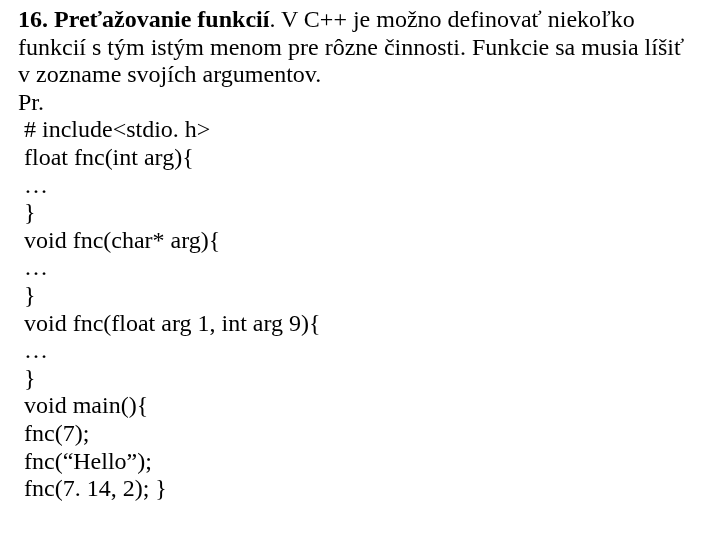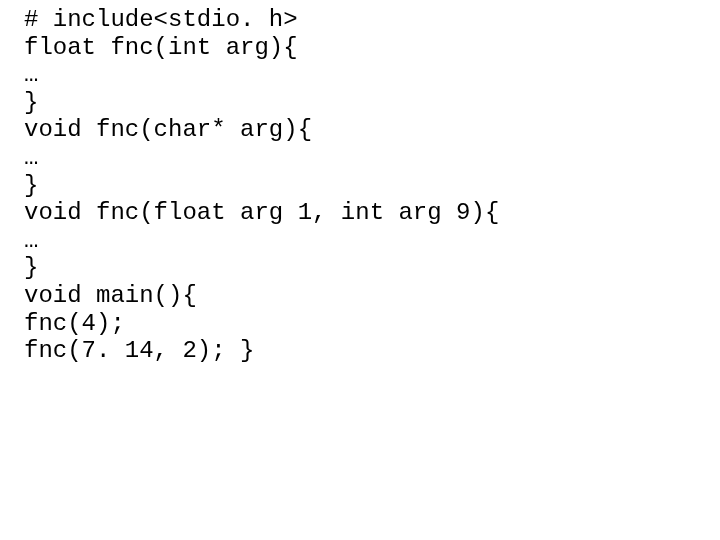--- a/index.html
+++ b/index.html
@@ -17,37 +17,41 @@
     padding: 6px 18px 0 18px;
   }
   .para {
     margin: 0;
   }
   .bold {
     font-weight: bold;
   }
   .code-line {
     padding-left: 6px;
-    font-family: Liberation Mono, monospace;
   }
 </style>
 </head>
 <body>
 
 <div class="page">
 
+  <p class="para">
+    <span class="bold">16. </span><span class="bold">Preťažovanie funkcií</span><span>. V C++ je možno definovať niekoľko funkcií s tým istým menom pre rôzne činnosti. Funkcie sa musia líšiť v zozname svojích argumentov.</span>
+  </p>
 
+  <p class="para">Pr.</p>
 
   <p class="para code-line"># include&lt;stdio. h&gt;</p>
   <p class="para code-line">float fnc(int arg){</p>
   <p class="para code-line">…</p>
   <p class="para code-line">}</p>
   <p class="para code-line">void fnc(char* arg){</p>
   <p class="para code-line">…</p>
   <p class="para code-line">}</p>
   <p class="para code-line">void fnc(float arg 1, int arg 9){</p>
   <p class="para code-line">…</p>
   <p class="para code-line">}</p>
   <p class="para code-line">void main(){</p>
-  <p class="para code-line">fnc(4);</p>
+  <p class="para code-line">fnc(7);</p>
+  <p class="para code-line">fnc(“Hello”);</p>
   <p class="para code-line">fnc(7. 14, 2); }</p>
 
 </div>
 
 </body></html>

